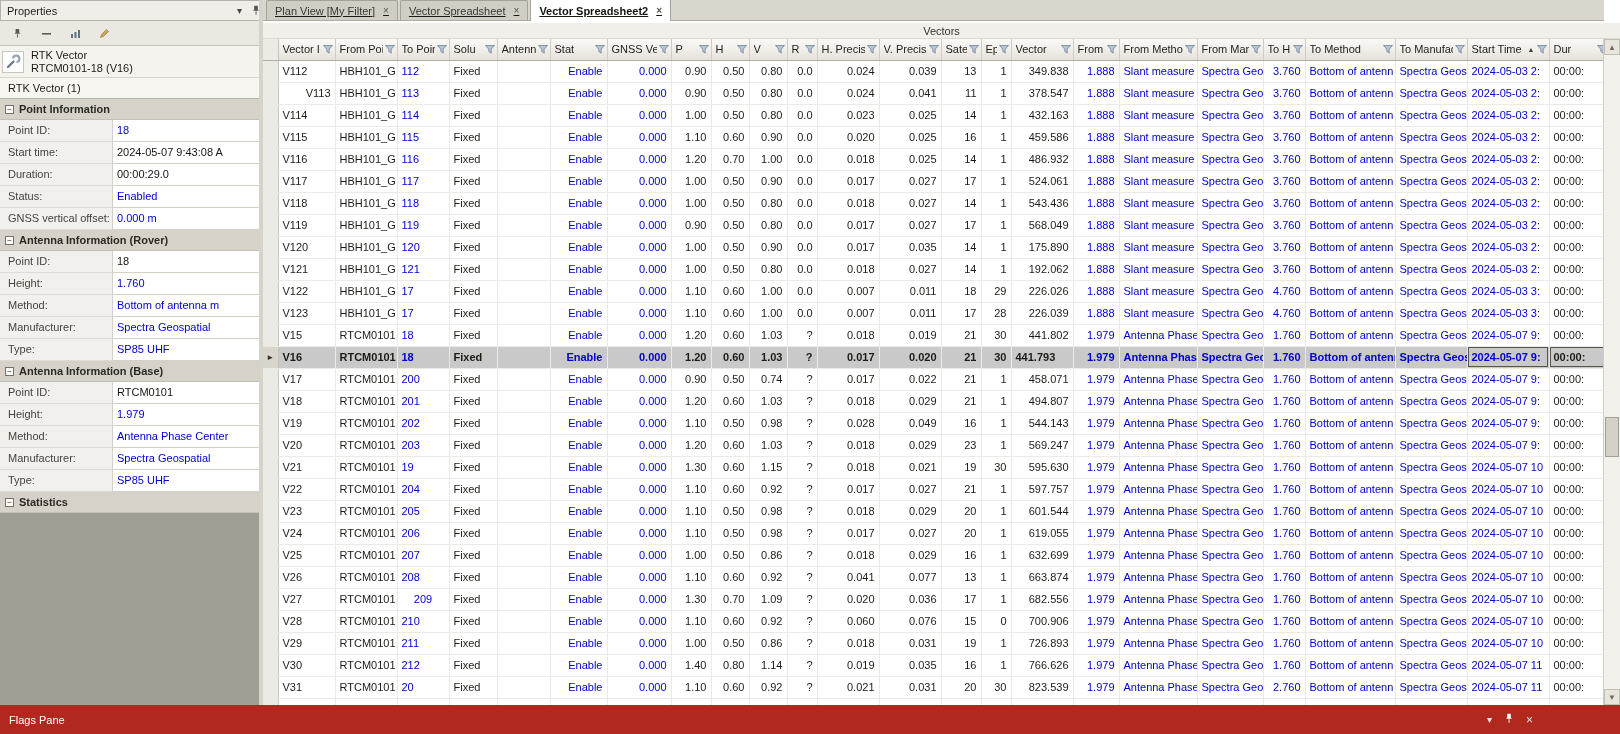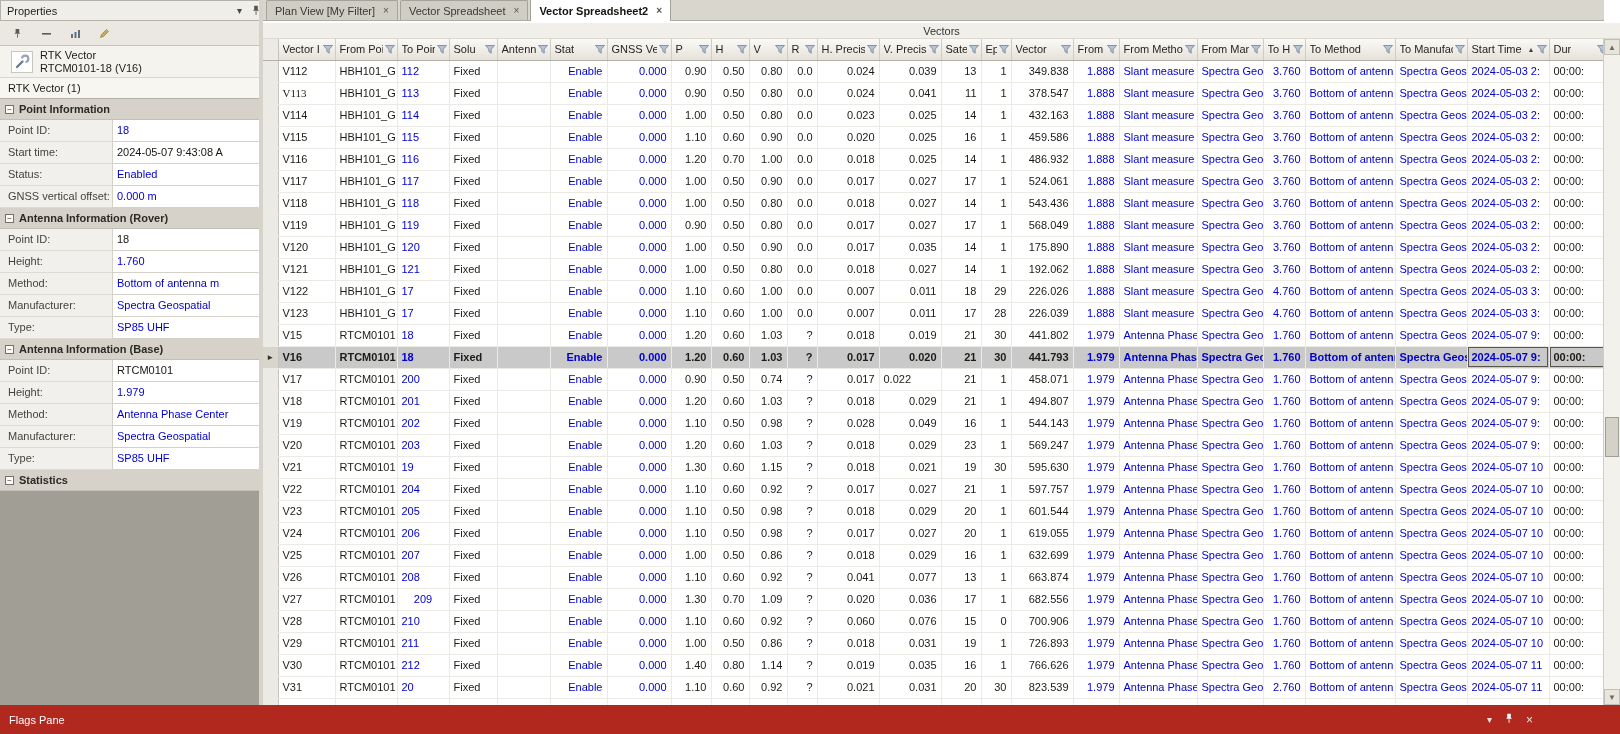--- a/index.html
+++ b/index.html
@@ -9,21 +9,21 @@
   #app{position:relative;width:1620px;height:734px;overflow:hidden;}
 
   
   #props-panel{position:absolute;left:0;top:0;width:285px;height:705px;background:#a19e96;border-right:1px solid #8a877f;}
   .pane-titlebar{height:21px;background:#f0eee8;border:1px solid #b5b2aa;display:flex;align-items:center;padding:0 6px;}
   .pane-title{flex:1;color:#1f1e1a;}
   .tb-icons{display:flex;gap:9px;align-items:center;color:#4a483f;}
   .tb-icon{font-size:10px;line-height:1;display:flex;align-items:center;}
   .props-toolbar{height:25px;background:#ebe8e1;border-bottom:1px solid #c6c3bb;display:flex;align-items:center;gap:13px;padding:0 9px;}
   .ptb-btn{width:16px;height:16px;display:flex;align-items:center;justify-content:center;}
-  .props-object-header{height:32px;background:#f5f3ee;border-bottom:1px solid #d8d5cd;display:flex;align-items:center;gap:7px;padding:0 11px;}
+  .props-object-header{height:32px;background:#f5f3ee;border-bottom:1px solid #d8d5cd;display:flex;align-items:center;gap:7px;padding:0 2px;}
   .obj-icon-box{width:22px;height:22px;background:#fff;border:1px solid #c9c6be;display:flex;align-items:center;justify-content:center;}
   .obj-lines{display:flex;flex-direction:column;line-height:13px;}
   .props-selector{height:21px;background:#f7f6f1;border-bottom:1px solid #b5b2aa;display:flex;align-items:center;padding:0 8px;}
   .props-selector .sel-label{flex:1;}
   .sel-chev{color:#55534b;font-size:10px;}
   .props-body{position:relative;background:#ece9e2;}
   #props-sections{margin-right:13px;}
   .prop-sec-header{height:21px;background:#d6d2c9;display:flex;align-items:center;gap:5px;padding:0 5px;font-weight:bold;border-bottom:1px solid #c2bfb7;color:#2c2a25;}
   .collapse-box{width:9px;height:9px;border:1px solid #767268;background:#fbfaf7;font-size:8px;line-height:7px;text-align:center;font-weight:normal;color:#33312b;}
   .sec-title{overflow:hidden;white-space:nowrap;}
@@ -33,21 +33,21 @@
   .prop-value.link{color:var(--link);}
   .props-scrollbar{position:absolute;top:0;right:0;width:13px;height:100%;background:#f3f1eb;border-left:1px solid #c6c3bb;}
   .ps-btn{position:absolute;left:0;width:12px;height:14px;font-size:7px;color:#6e6b62;text-align:center;line-height:14px;background:#e7e4dc;border:1px solid #c2bfb7;}
   .ps-up{top:0;}
   .ps-down{bottom:0;}
   .ps-thumb{position:absolute;top:15px;left:0;width:12px;height:120px;background:#d6d3cb;border:1px solid #a19e96;}
 
   
   #splitter{position:absolute;left:259px;top:0;width:4px;height:705px;background:#d6d3cb;}
   #main-area{position:absolute;left:263px;top:0;width:1357px;height:705px;background:#fff;}
-  .tabstrip{position:absolute;top:0;left:0;right:16px;height:21px;background:#d9d6ce;border-bottom:1px solid #aeaba3;display:flex;align-items:flex-end;padding-left:3px;gap:2px;}
+  .tabstrip{position:absolute;top:0;left:0;right:16px;height:21px;background:#d9d6ce;border-bottom:1px solid #aeaba3;display:flex;align-items:flex-end;padding-left:3px;gap:2px;text-decoration:underline;}
   .tab{height:20px;display:flex;align-items:center;padding:0 8px;background:#d0cdc5;border:1px solid #a5a29a;border-bottom:none;border-radius:2px 2px 0 0;color:#3a3832;white-space:nowrap;}
   .tab.active{background:#fff;font-weight:bold;height:22px;margin-bottom:-1px;z-index:2;color:#14130f;}
   .tab-close{margin-left:8px;font-size:10px;color:#56544c;}
   .grid-caption{position:absolute;top:23px;left:0;right:0;height:16px;background:#f1efe9;border-bottom:1px solid #dcd9d1;text-align:center;line-height:16px;color:#35332d;}
   .grid-viewport{position:absolute;top:39px;left:0;right:17px;bottom:0;overflow:hidden;background:#fff;}
   #grid{border-collapse:collapse;table-layout:fixed;}
   #grid th{height:21px;background:linear-gradient(#faf9f6,#e5e2da);border-right:1px solid #cfccc4;border-bottom:1px solid #b2afa7;font-weight:normal;padding:0;}
   .hwrap{display:flex;align-items:center;height:100%;padding:0 2px 0 4px;gap:2px;}
   .hlabel{flex:1;text-align:left;white-space:nowrap;overflow:hidden;color:#26241f;}
   .sortmark{font-size:7px;color:#44423a;}
@@ -140,20 +140,24 @@
           </div>
           <div class="prop-row">
             <div class="prop-label">Point ID:</div>
             <div class="prop-value link">18</div>
           </div>
           <div class="prop-row">
             <div class="prop-label">Start time:</div>
             <div class="prop-value">2024-05-07 9:43:08 A</div>
           </div>
           <div class="prop-row">
+            <div class="prop-label">Duration:</div>
+            <div class="prop-value">00:00:29.0</div>
+          </div>
+          <div class="prop-row">
             <div class="prop-label">Status:</div>
             <div class="prop-value link">Enabled</div>
           </div>
           <div class="prop-row">
             <div class="prop-label">GNSS vertical offset:</div>
             <div class="prop-value link">0.000 m</div>
           </div>
           <div class="prop-sec-header">
             <span class="collapse-box">−</span>
             <span class="sec-title">Antenna Information (Rover)</span>
@@ -531,21 +535,21 @@
               <td class="link" style="text-align: left;">Slant measure</td>
               <td class="link" style="text-align: left;">Spectra Geos</td>
               <td class="link" style="text-align: right;">3.760</td>
               <td class="link" style="text-align: left;">Bottom of antenn</td>
               <td class="link" style="text-align: left;">Spectra Geos</td>
               <td class="link" style="text-align: left;">2024-05-03 2:</td>
               <td style="text-align: left;">00:00:</td>
             </tr>
             <tr>
               <td class="marker-col"></td>
-              <td style="text-align: left; font-family: Liberation Serif, serif;">V113</td>
+              <td style="text-align: right;">V113</td>
               <td style="text-align: left;">HBH101_G</td>
               <td class="link" style="text-align: left;">113</td>
               <td style="text-align: left;">Fixed</td>
               <td style="text-align: left;"></td>
               <td class="link" style="text-align: right;">Enable</td>
               <td class="link" style="text-align: right;">0.000</td>
               <td style="text-align: right;">0.90</td>
               <td style="text-align: right;">0.50</td>
               <td style="text-align: right;">0.80</td>
               <td style="text-align: right;">0.0</td>
@@ -870,21 +874,21 @@
               <td class="link" style="text-align: right;">Enable</td>
               <td class="link" style="text-align: right;">0.000</td>
               <td style="text-align: right;">1.20</td>
               <td style="text-align: right;">0.60</td>
               <td style="text-align: right;">1.03</td>
               <td style="text-align: right;">?</td>
               <td style="text-align: right;">0.017</td>
               <td style="text-align: right;">0.020</td>
               <td style="text-align: right;">21</td>
               <td style="text-align: right;">30</td>
-              <td style="text-align: right;">441.793</td>
+              <td style="">441.793</td>
               <td class="link" style="text-align: right;">1.979</td>
               <td class="link" style="text-align: left;">Antenna Phase</td>
               <td class="link" style="text-align: left;">Spectra Geos</td>
               <td class="link" style="text-align: right;">1.760</td>
               <td class="link" style="text-align: left;">Bottom of antenn</td>
               <td class="link" style="text-align: left;">Spectra Geos</td>
               <td class="link" style="text-align: left;">2024-05-07 9:</td>
               <td style="text-align: left;">00:00:</td>
             </tr>
             <tr>
@@ -894,21 +898,21 @@
               <td class="link" style="text-align: left;">200</td>
               <td style="text-align: left;">Fixed</td>
               <td style="text-align: left;"></td>
               <td class="link" style="text-align: right;">Enable</td>
               <td class="link" style="text-align: right;">0.000</td>
               <td style="text-align: right;">0.90</td>
               <td style="text-align: right;">0.50</td>
               <td style="text-align: right;">0.74</td>
               <td style="text-align: right;">?</td>
               <td style="text-align: right;">0.017</td>
-              <td style="">0.022</td>
+              <td style="text-align: right;">0.022</td>
               <td style="text-align: right;">21</td>
               <td style="text-align: right;">1</td>
               <td style="text-align: right;">458.071</td>
               <td class="link" style="text-align: right;">1.979</td>
               <td class="link" style="text-align: left;">Antenna Phase</td>
               <td class="link" style="text-align: left;">Spectra Geos</td>
               <td class="link" style="text-align: right;">1.760</td>
               <td class="link" style="text-align: left;">Bottom of antenn</td>
               <td class="link" style="text-align: left;">Spectra Geos</td>
               <td class="link" style="text-align: left;">2024-05-07 9:</td>

